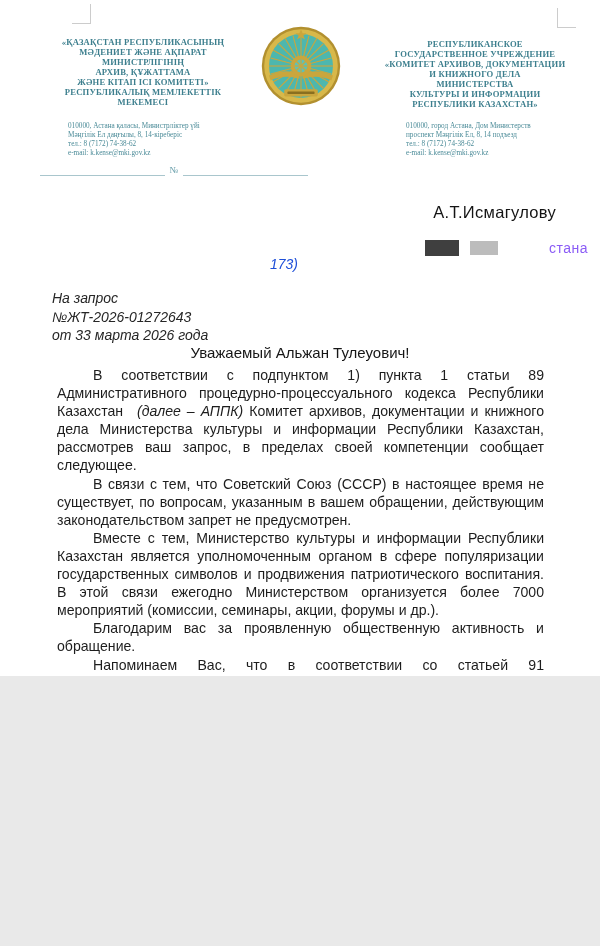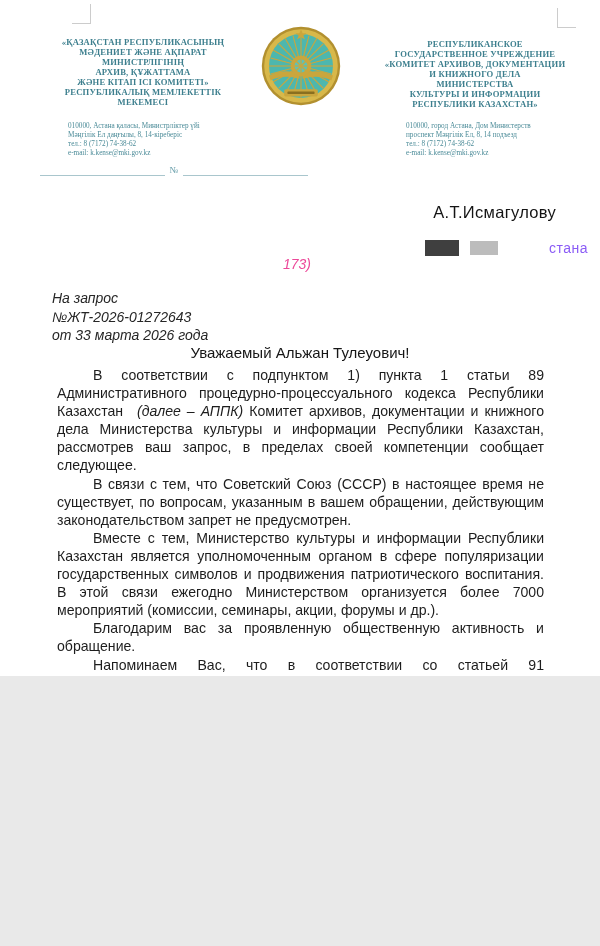--- a/index.html
+++ b/index.html
@@ -52,22 +52,22 @@
   .redaction-row{
     position:absolute;left:425px;top:239px;height:18px;width:150px;
   }
   .redact-dark{position:absolute;left:0;top:1px;width:34px;height:16px;background:#3f3f3f;}
   .redact-light{position:absolute;left:45px;top:2px;width:28px;height:14px;background:#bcbcbc;}
   .redact-remnant{
     position:absolute;left:80px;top:1px;
     color:#8b5cf6;font-size:14px;letter-spacing:.5px;margin-left:44px;
   }
   .ref-num-note{
-    position:absolute;left:283px;top:256px;
-    font-style:italic;font-size:14px;color:#ec4899;
+    position:absolute;left:270px;top:256px;
+    font-style:italic;font-size:14px;color:#1d4ed8;
   }
   .reference{
     position:absolute;left:52px;top:289px;
     font-style:italic;font-size:14px;line-height:18.5px;color:#262626;
   }
   
   .salutation{
     position:absolute;left:57px;top:344px;width:486px;
     text-align:center;font-weight:normal;font-size:15px;color:#161616;
   }

